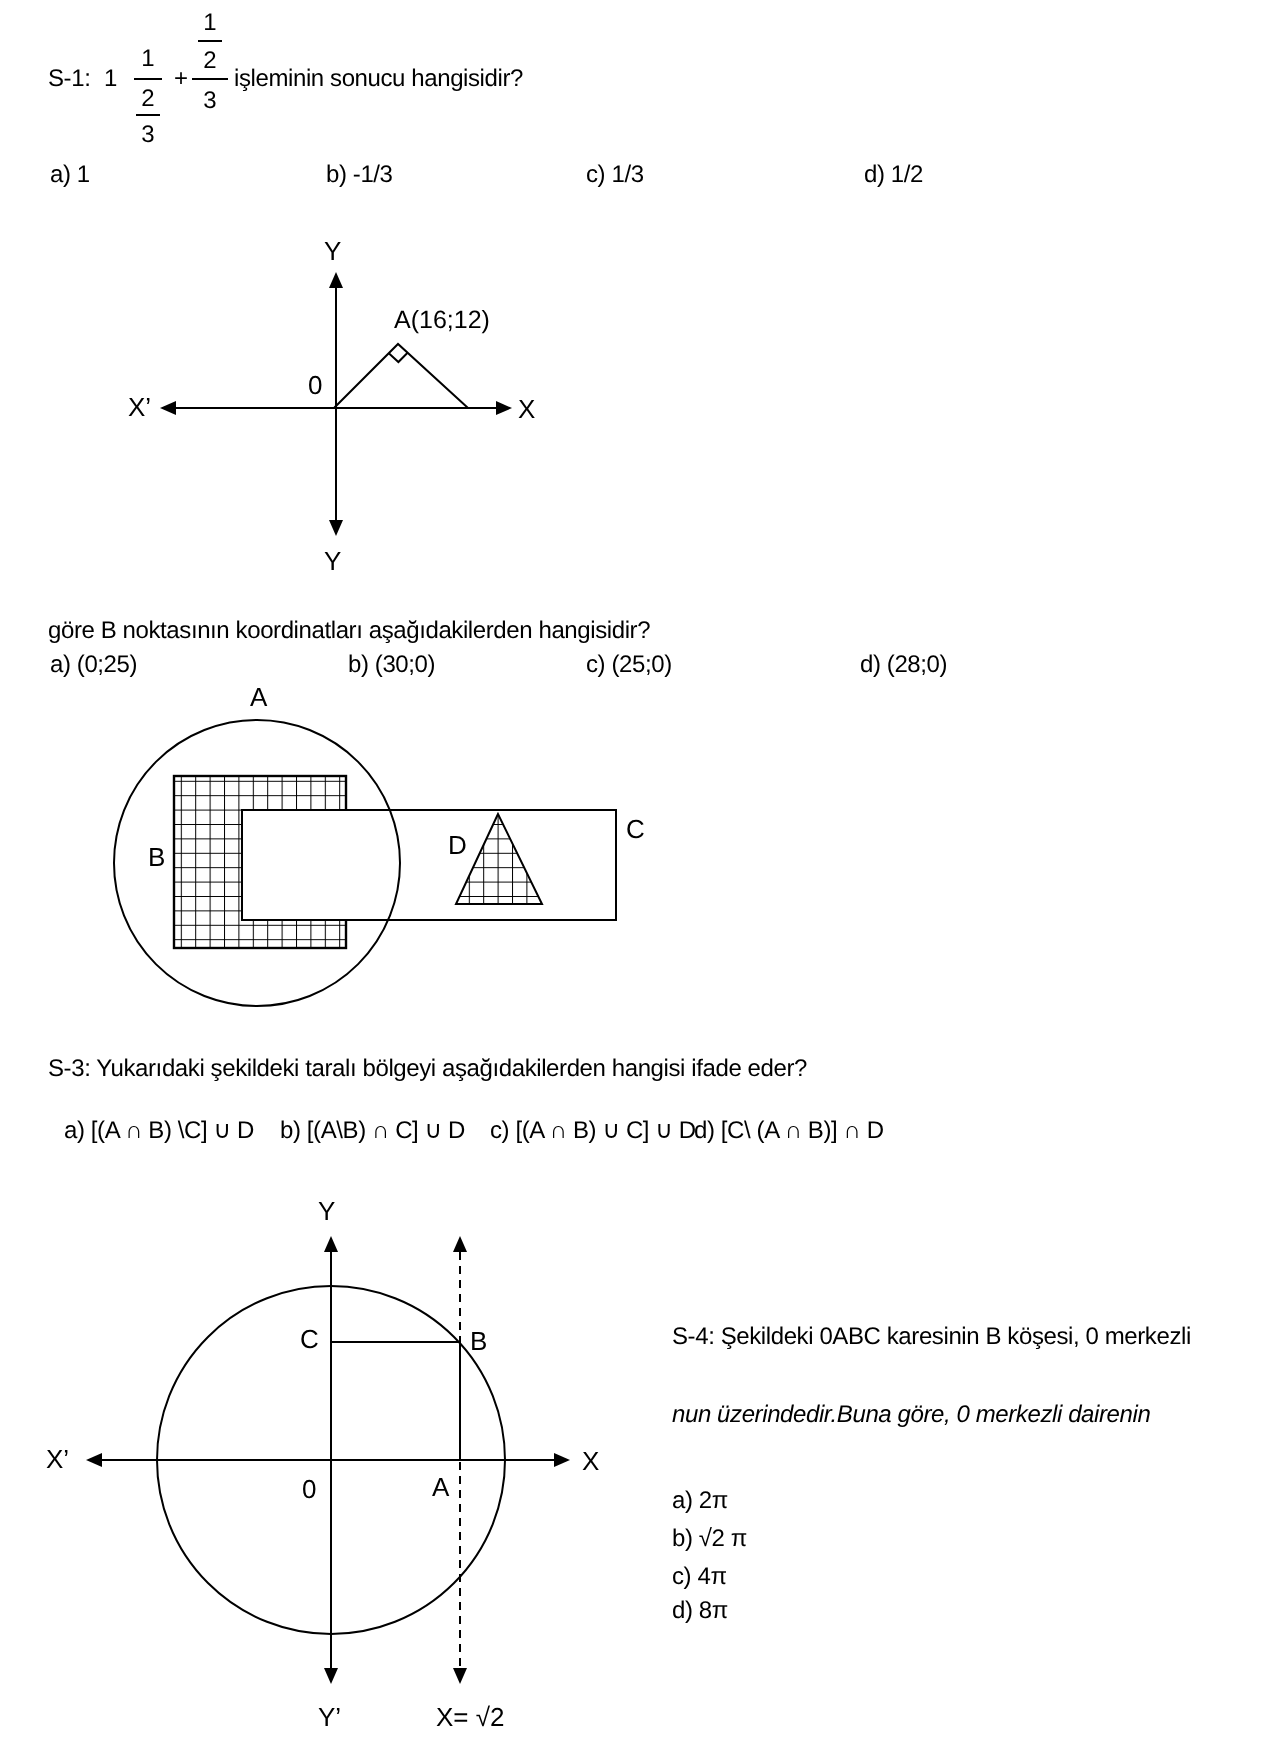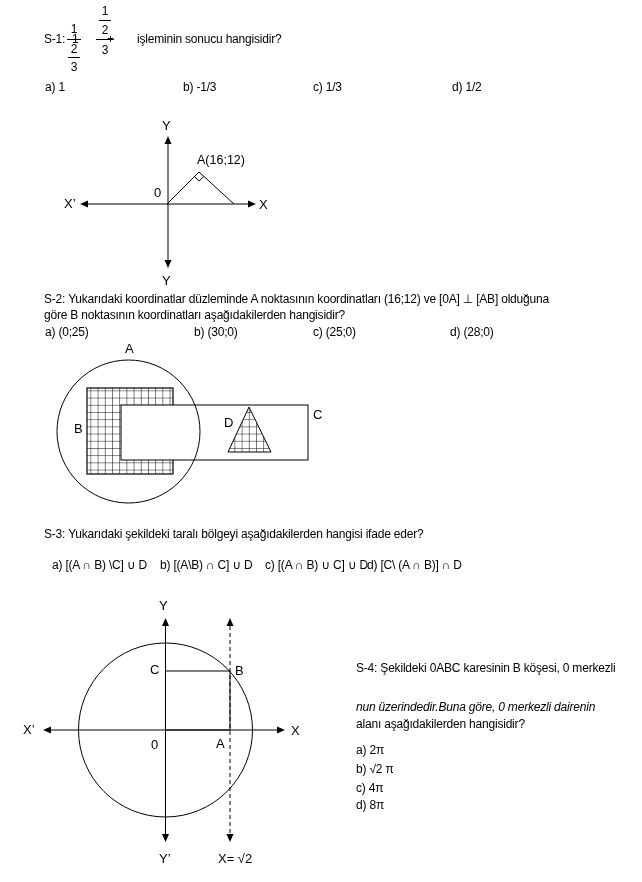--- a/index.html
+++ b/index.html
@@ -2,21 +2,21 @@
 <html><head>
 <meta charset="utf-8">
 <style>
   * { margin:0; padding:0; box-sizing:border-box; }
   body { background:#fff; }
   .page {
     position:relative; width:642px; height:882px; background:#ffffff;
     font-family:"Liberation Sans","DejaVu Sans",sans-serif; color:#000;
     overflow:hidden;
   }
-  .txt { position:absolute; font-size:12px; letter-spacing:-0.2px; white-space:nowrap;margin-left:20px; }
+  .txt { position:absolute; font-size:12px; letter-spacing:-0.2px; white-space:nowrap; }
   .frac-part { position:absolute; font-size:12px; text-align:center; }
   .frac-bar { position:absolute; height:1px; background:#000; }
   svg { position:absolute; }
   svg text { font-family:"Liberation Sans","DejaVu Sans",sans-serif; font-size:13px; fill:#000; }
   .shape { stroke:#000; stroke-width:1; fill:none; }
   .arrow { fill:#000; stroke:none; }
 </style>
 </head>
 <body>
 
@@ -59,21 +59,20 @@
     <polyline class="shape" points="154.4,66.6 159.2,71 163.8,66.4"></polyline>
 
     <text x="122" y="20">Y</text>
     <text x="122" y="175">Y</text>
     <text x="24" y="98">X’</text>
     <text x="219" y="99">X</text>
     <text x="114" y="87">0</text>
     <text x="157" y="54" style="font-size:12.5px;">A(16;12)</text>
   </svg>
 
-  <span class="txt" style="left:24px; top:292px;">S-2: Yukarıdaki koordinatlar düzleminde A noktasının koordinatları (16;12) ve [0A] ⊥ [AB] olduğuna</span>
   <span class="txt" style="left:24px; top:308px;">göre B noktasının koordinatları aşağıdakilerden hangisidir?</span>
   <span class="txt" style="left:25px; top:325px;">a) (0;25)</span>
   <span class="txt" style="left:163px; top:325px;padding-left:11px;">b) (30;0)</span>
   <span class="txt" style="left:293px; top:325px;">c) (25;0)</span>
   <span class="txt" style="left:430px; top:325px;">d) (28;0)</span>
 
   <svg style="left:40px; top:340px;" width="300" height="175" viewBox="0 0 300 175">
     <defs>
       <pattern id="hatch" patternUnits="userSpaceOnUse" width="7.2" height="7.2">
         <path d="M 7.2 0 L 0 0 0 7.2" fill="none" stroke="#000" stroke-width="1"></path>
@@ -123,20 +122,19 @@
     <text x="281" y="139">X</text>
     <text x="141" y="153">0</text>
     <text x="206" y="152">A</text>
     <text x="225" y="79">B</text>
     <text x="140" y="78">C</text>
     <text x="208" y="267">X= √2</text>
   </svg>
 
   <span class="txt" style="left:336px; top:661px;">S-4: Şekildeki 0ABC karesinin B köşesi, 0 merkezli</span>
   <span class="txt" style="left:336px; top:700px;font-style:italic;">nun üzerindedir.Buna göre, 0 merkezli dairenin</span>
-  <span class="txt" style="left:336px; top:717px;">alanı aşağıdakilerden hangisidir?</span>
 
   <span class="txt" style="left:336px; top:743px;">a) 2π</span>
   <span class="txt" style="left:336px; top:762px;">b) √2  π</span>
   <span class="txt" style="left:336px; top:781px;">c) 4π</span>
   <span class="txt" style="left:336px; top:798px;">d) 8π</span>
 
 </div>
 
 </body></html>

